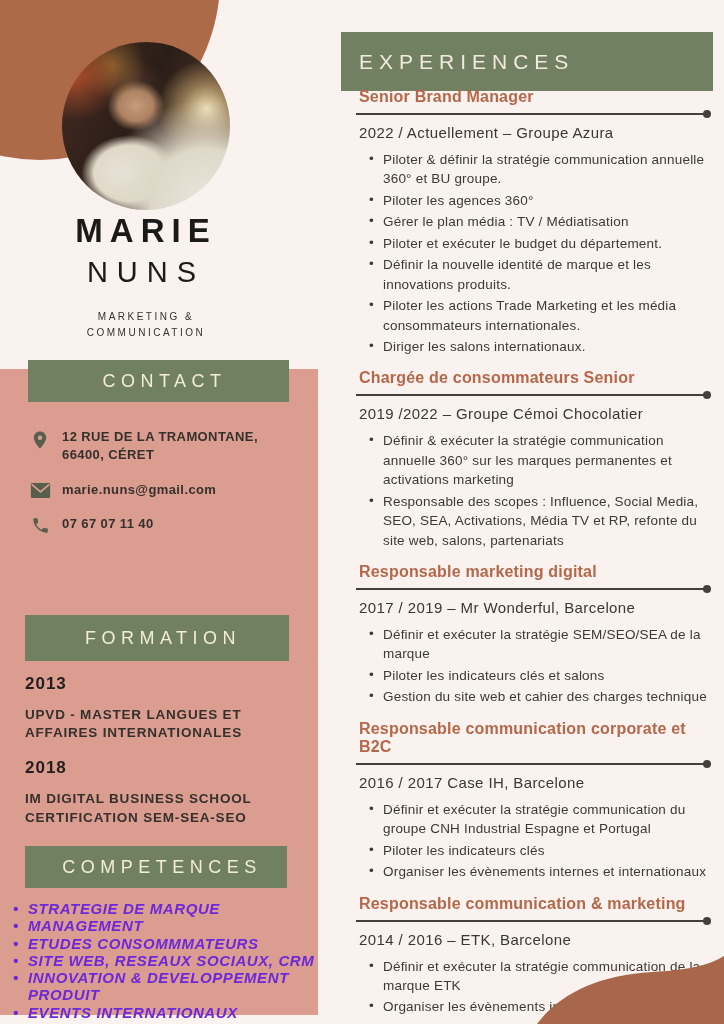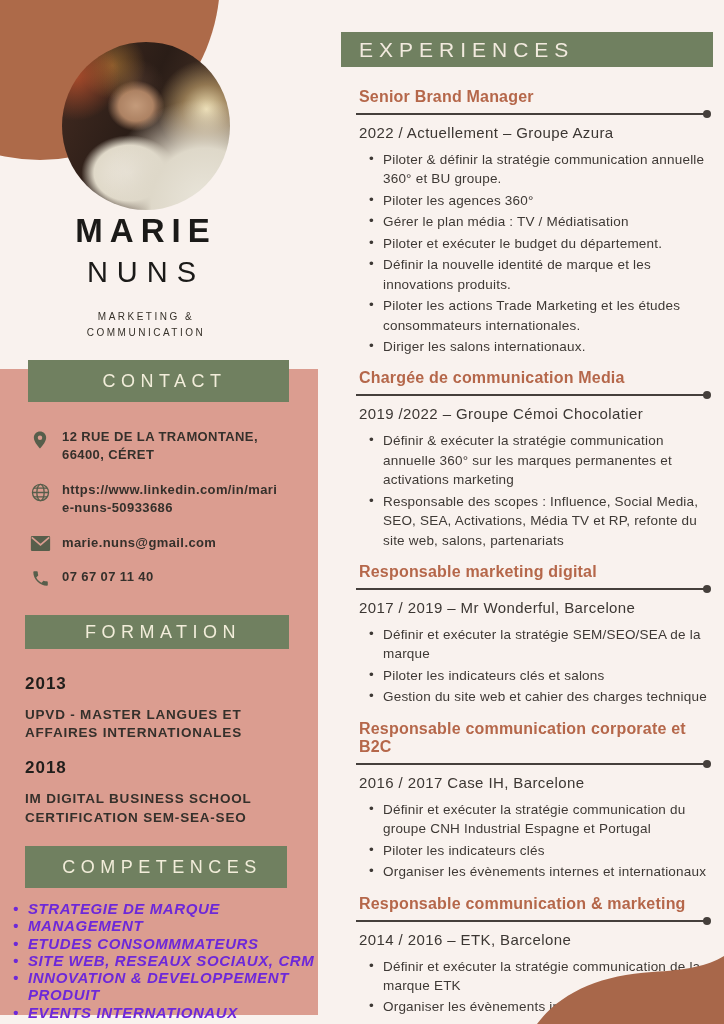--- a/index.html
+++ b/index.html
@@ -34,42 +34,42 @@
   .name-last{font-size:29px;font-weight:400;letter-spacing:9px;margin:0 0 20px;}
   .name-subtitle{font-size:10px;font-weight:500;letter-spacing:2.5px;line-height:1.55;width:205px;margin:0 auto;color:#363129;}
   
   .pink-panel{position:absolute;left:0;top:369px;width:318px;height:646px;background:#db9d90;}
   .section-box{
     position:absolute;background:#708060;color:#f2edda;
     display:flex;align-items:center;justify-content:center;
     font-size:18px;letter-spacing:5.5px;font-weight:400;padding-left:12px;
   }
   .contact-box{left:28px;top:360px;width:249px;height:42px;}
-  .formation-box{left:25px;top:615px;width:252px;height:34px;}
+  .formation-box{left:25px;top:615px;width:252px;height:46px;}
   .competences-box{left:25px;top:846px;width:250px;height:42px;}
   .contact-list{position:absolute;left:28px;top:428px;width:254px;display:flex;flex-direction:column;gap:16px;}
   .contact-item{display:flex;gap:10px;align-items:flex-start;}
   .cicon{flex:0 0 24px;display:flex;justify-content:center;padding-top:1px;}
   .cicon svg{display:block;}
   .ctext{
     font-size:13px;font-weight:600;letter-spacing:0.4px;line-height:1.42;color:#35302b;
     overflow-wrap:anywhere;
   }
   .formation-content{position:absolute;left:25px;top:668px;width:264px;color:#35302b;}
   .formation-year{font-size:17px;font-weight:700;letter-spacing:1px;margin:6px 0 12px;color:#211e1b;}
   .formation-desc{font-size:13.5px;font-weight:600;letter-spacing:0.8px;line-height:1.35;margin:0 0 16px;}
   .competences-list{position:absolute;left:13px;top:900px;width:302px;margin:0;padding:0;list-style:none;}
   .competences-list li{
     position:relative;padding-left:15px;font-size:15px;font-weight:600;
     letter-spacing:0.6px;line-height:17.3px;color:#6d28d9;font-style:italic;
   }
   .competences-list li::before{content:"•";position:absolute;left:0;top:0;}
   
   .exp-banner{
-    position:absolute;left:341px;top:32px;width:372px;height:35px;background:#708060;
+    position:absolute;left:341px;top:32px;width:372px;height:59px;background:#708060;
     display:flex;align-items:center;padding-left:18px;box-sizing:border-box;
     color:#f2eade;font-size:21px;letter-spacing:6px;
   }
   .jobs{position:absolute;left:356px;top:88px;width:354px;}
   .job{margin-bottom:13px;}
   .job-title{font-size:16px;font-weight:700;color:#b5674a;letter-spacing:0.2px;margin:0 0 7px 3px;}
   .job-line{height:2px;background:#453f3b;position:relative;}
   .job-line::after{
     content:"";position:absolute;right:-1px;top:-3px;width:8px;height:8px;border-radius:50%;background:#453f3b;
   }
@@ -98,30 +98,20 @@
 
 <div class="section-box contact-box">CONTACT</div>
 <div class="contact-list">
   <div class="contact-item">
     <span class="cicon">
       <svg width="20" height="22" viewBox="0 0 24 24" fill="#575e4b">
           <path d="M12 1.8C7.9 1.8 4.6 5.1 4.6 9.2c0 5.4 7.4 13 7.4 13s7.4-7.6 7.4-13c0-4.1-3.3-7.4-7.4-7.4zm0 10.1a2.7 2.7 0 1 1 0-5.4 2.7 2.7 0 0 1 0 5.4z"></path>
         </svg>
     </span>
     <span class="ctext">12 RUE DE LA TRAMONTANE, 66400, CÉRET</span>
-  </div>
-  <div class="contact-item">
-    <span class="cicon">
-      <svg width="21" height="21" viewBox="0 0 24 24" fill="none" stroke="#575e4b" stroke-width="1.5">
-          <circle cx="12" cy="12" r="9.2"></circle>
-          <ellipse cx="12" cy="12" rx="4.2" ry="9.2"></ellipse>
-          <path d="M3 12h18M4.2 7h15.6M4.2 17h15.6"></path>
-        </svg>
-    </span>
-    <span class="ctext">https://www.linkedin.com/in/marie-nuns-50933686</span>
   </div>
   <div class="contact-item">
     <span class="cicon">
       <svg width="21" height="17" viewBox="0 0 24 19">
           <rect x="1" y="1" width="22" height="17" rx="1.5" fill="#575e4b"></rect>
           <path d="M2 2.5 12 11 22 2.5" stroke="#db9d90" stroke-width="2" fill="none"></path>
         </svg>
     </span>
     <span class="ctext">marie.nuns@gmail.com</span>
   </div>
@@ -160,27 +150,27 @@
   <section class="job">
     <h3 class="job-title">Senior Brand Manager</h3>
     <div class="job-line"></div>
     <div class="job-period">2022 / Actuellement – Groupe Azura</div>
     <ul class="job-bullets">
       <li>Piloter &amp; définir la stratégie communication annuelle 360° et BU groupe.</li>
       <li>Piloter les agences 360°</li>
       <li>Gérer le plan média : TV / Médiatisation</li>
       <li>Piloter et exécuter le budget du département.</li>
       <li>Définir la nouvelle identité de marque et les innovations produits.</li>
-      <li>Piloter les actions Trade Marketing et les études consommateurs internationales.</li>
+      <li>Piloter les actions Trade Marketing et les média consommateurs internationales.</li>
       <li>Diriger les salons internationaux.</li>
     </ul>
   </section>
 
   <section class="job">
-    <h3 class="job-title">Chargée de communication Media</h3>
+    <h3 class="job-title">Chargée de consommateurs Senior</h3>
     <div class="job-line"></div>
     <div class="job-period">2019 /2022 – Groupe Cémoi Chocolatier</div>
     <ul class="job-bullets">
       <li>Définir &amp; exécuter la stratégie communication annuelle 360° sur les marques permanentes et activations marketing</li>
       <li>Responsable des scopes : Influence, Social Media, SEO, SEA, Activations, Média TV et RP, refonte du site web, salons, partenariats</li>
     </ul>
   </section>
 
   <section class="job">
     <h3 class="job-title">Responsable marketing digital</h3>

